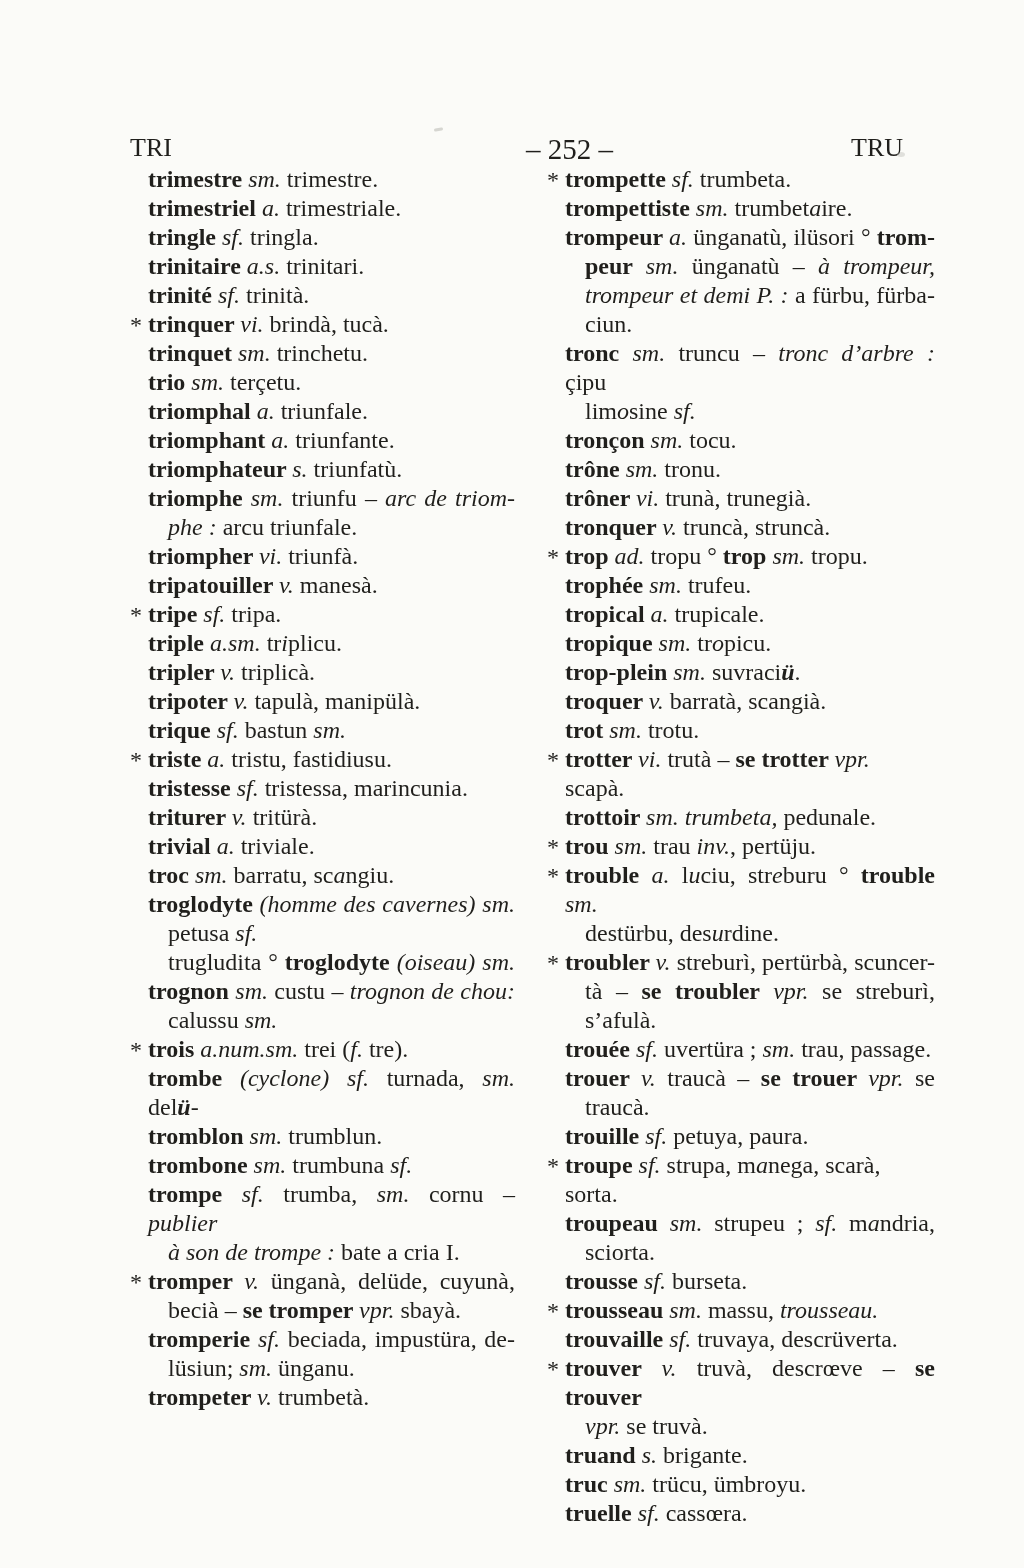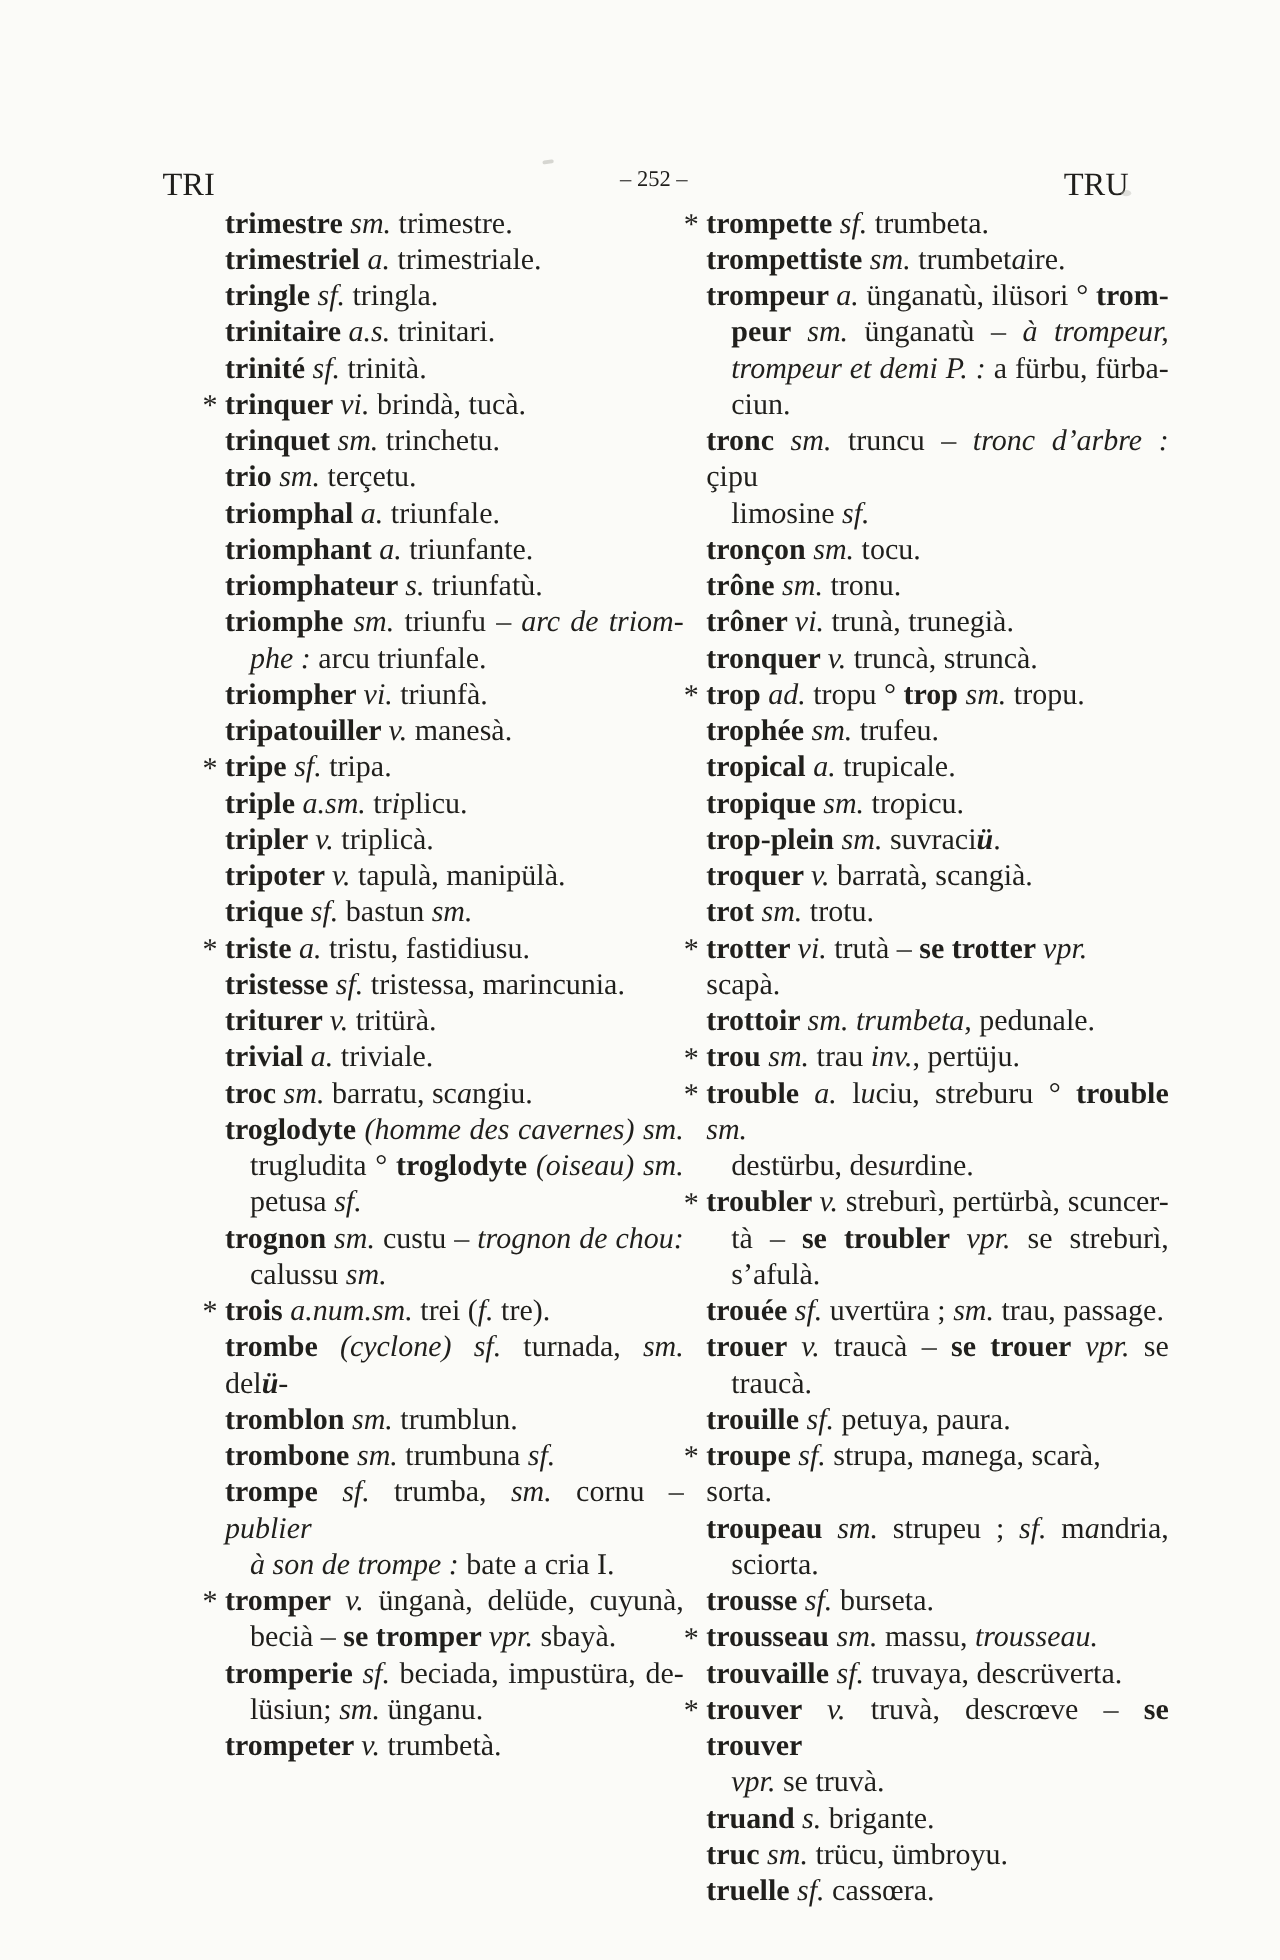--- a/index.html
+++ b/index.html
@@ -6,28 +6,28 @@
   body{
     width:1024px;height:1568px;
     background:#fbfbf8;
     font-family:"Liberation Serif","DejaVu Serif",serif;
     color:#201f1c;
     -webkit-font-smoothing:antialiased;
   }
   .page{position:relative;width:1024px;height:1568px;overflow:hidden;}
   .pagehead{position:absolute;top:116px;left:0;width:1024px;height:32px;font-size:26px;margin-top:17px;}
   .hl{position:absolute;left:130px;top:0;}
-  .hc{position:absolute;left:433px;top:0;width:180px;text-align:center;font-size:18px;}
+  .hc{position:absolute;left:433px;top:0;width:180px;text-align:right;font-size:29px;}
   .hr{position:absolute;right:121px;top:0;}
   .speck{position:absolute;}
   .s1{left:434px;top:128px;width:9px;height:3px;background:#a8a8a2;opacity:.45;border-radius:2px;transform:rotate(-8deg);}
   .s2{left:897px;top:152px;width:8px;height:5px;background:#b9b9b2;opacity:.4;border-radius:50%;}
   .columns{position:absolute;top:165px;left:130px;width:864px;}
   .col{position:absolute;top:0;font-size:24px;line-height:29px;}
-  .col-left{left:0;width:385px;margin-left:32px;}
+  .col-left{left:0;width:385px;}
   .col-right{left:417px;width:388px;}
   .entry{position:relative;}
   .line{padding-left:18px;}
   .line.cont{padding-left:38px;}
   .line.just{text-align:justify;text-align-last:justify;}
   .star{position:absolute;left:0;top:1px;}
   .b{font-weight:bold;}
   .i{font-style:italic;}
 </style>
 </head>
@@ -116,22 +116,22 @@
           <div class="line"><span class="b">triturer </span><span class="i">v. </span><span>tritürà.</span></div>
         </div>
         <div class="entry">
           <div class="line"><span class="b">trivial </span><span class="i">a. </span><span>triviale.</span></div>
         </div>
         <div class="entry">
           <div class="line"><span class="b">troc </span><span class="i">sm. </span><span>barratu, sc</span><span class="i">a</span><span>ngiu.</span></div>
         </div>
         <div class="entry">
           <div class="line just"><span class="b">troglodyte </span><span class="i">(homme des cavernes) sm.</span></div>
+          <div class="line cont"><span>petusa </span><span class="i">sf.</span></div>
           <div class="line cont just"><span>trugludita ° </span><span class="b">troglodyte </span><span class="i">(oiseau) sm.</span></div>
-          <div class="line cont"><span>petusa </span><span class="i">sf.</span></div>
         </div>
         <div class="entry">
           <div class="line just"><span class="b">trognon </span><span class="i">sm. </span><span>custu – </span><span class="i">trognon de chou:</span></div>
           <div class="line cont"><span>calussu </span><span class="i">sm.</span></div>
         </div>
         <div class="entry">
           <span class="star">*</span>
           <div class="line"><span class="b">trois </span><span class="i">a.num.sm. </span><span>trei (</span><span class="i">f. </span><span>tre).</span></div>
         </div>
         <div class="entry">

